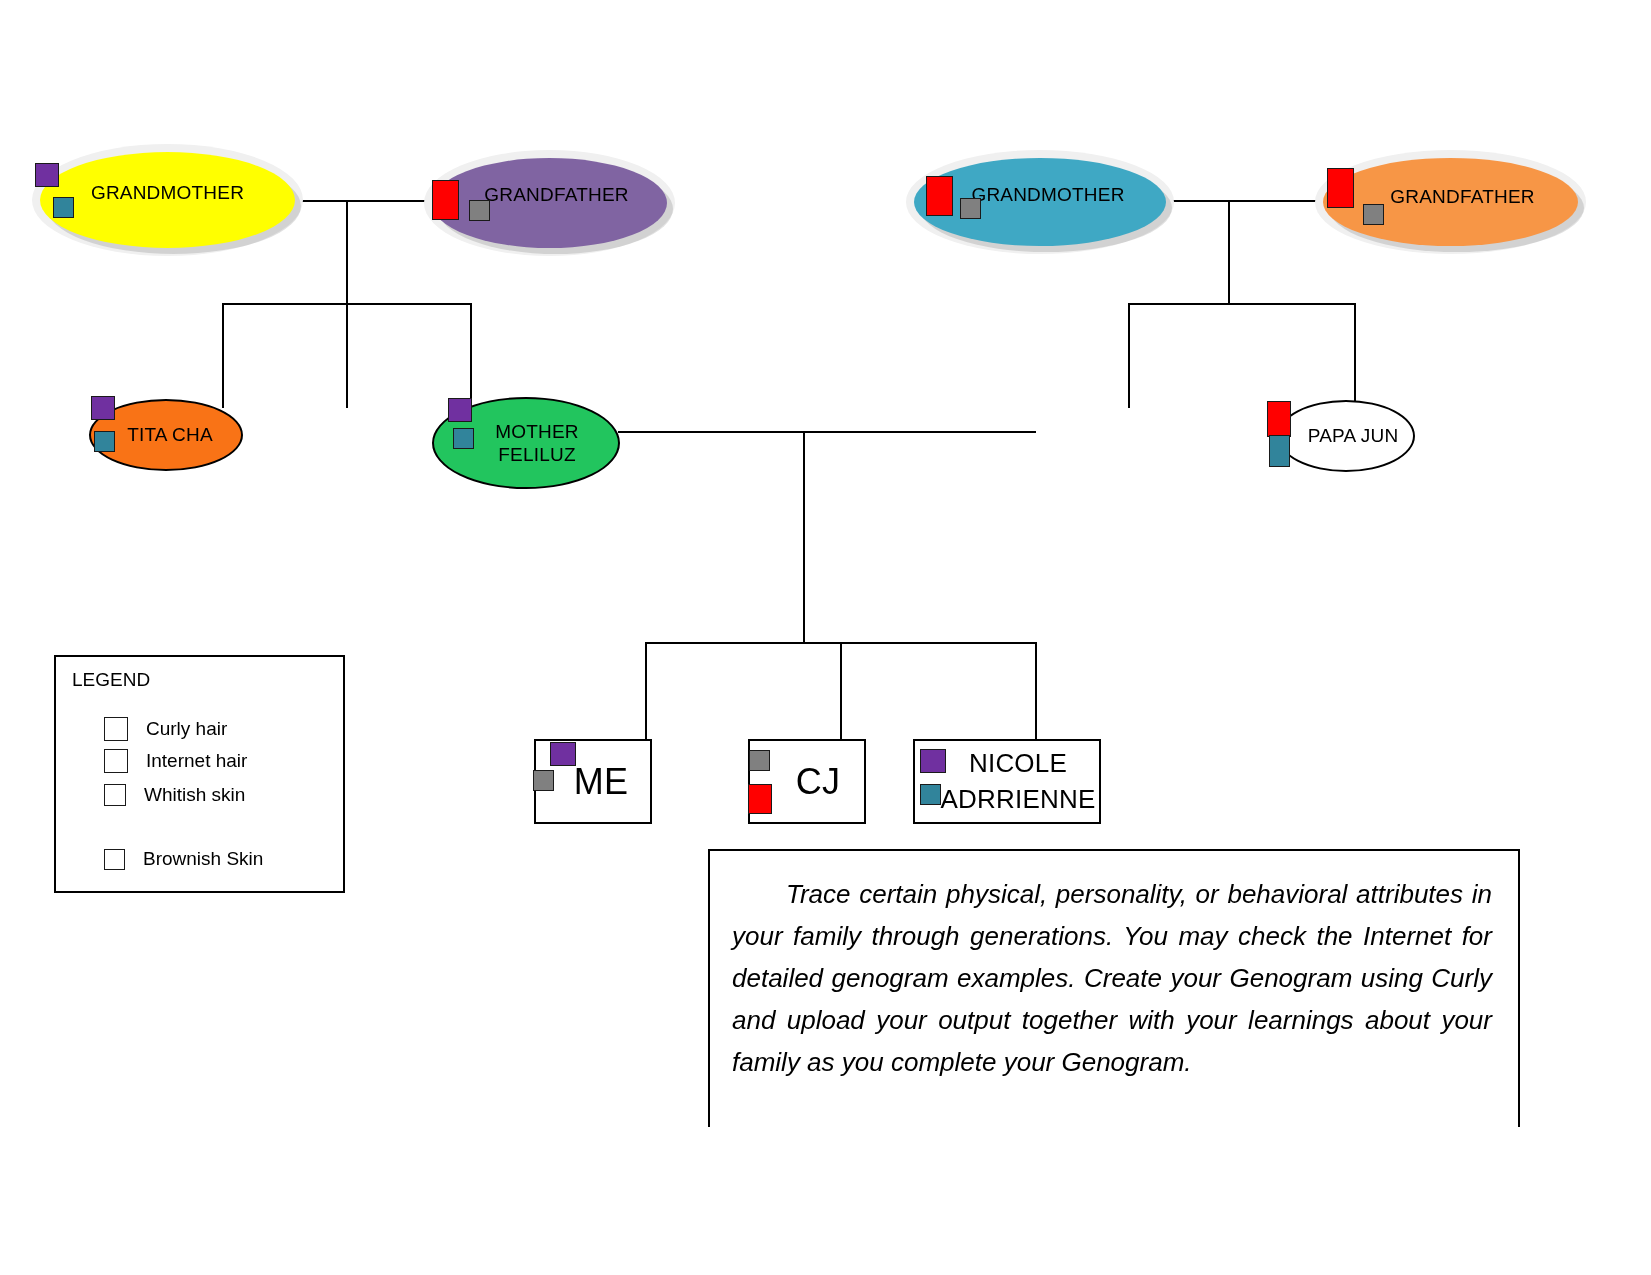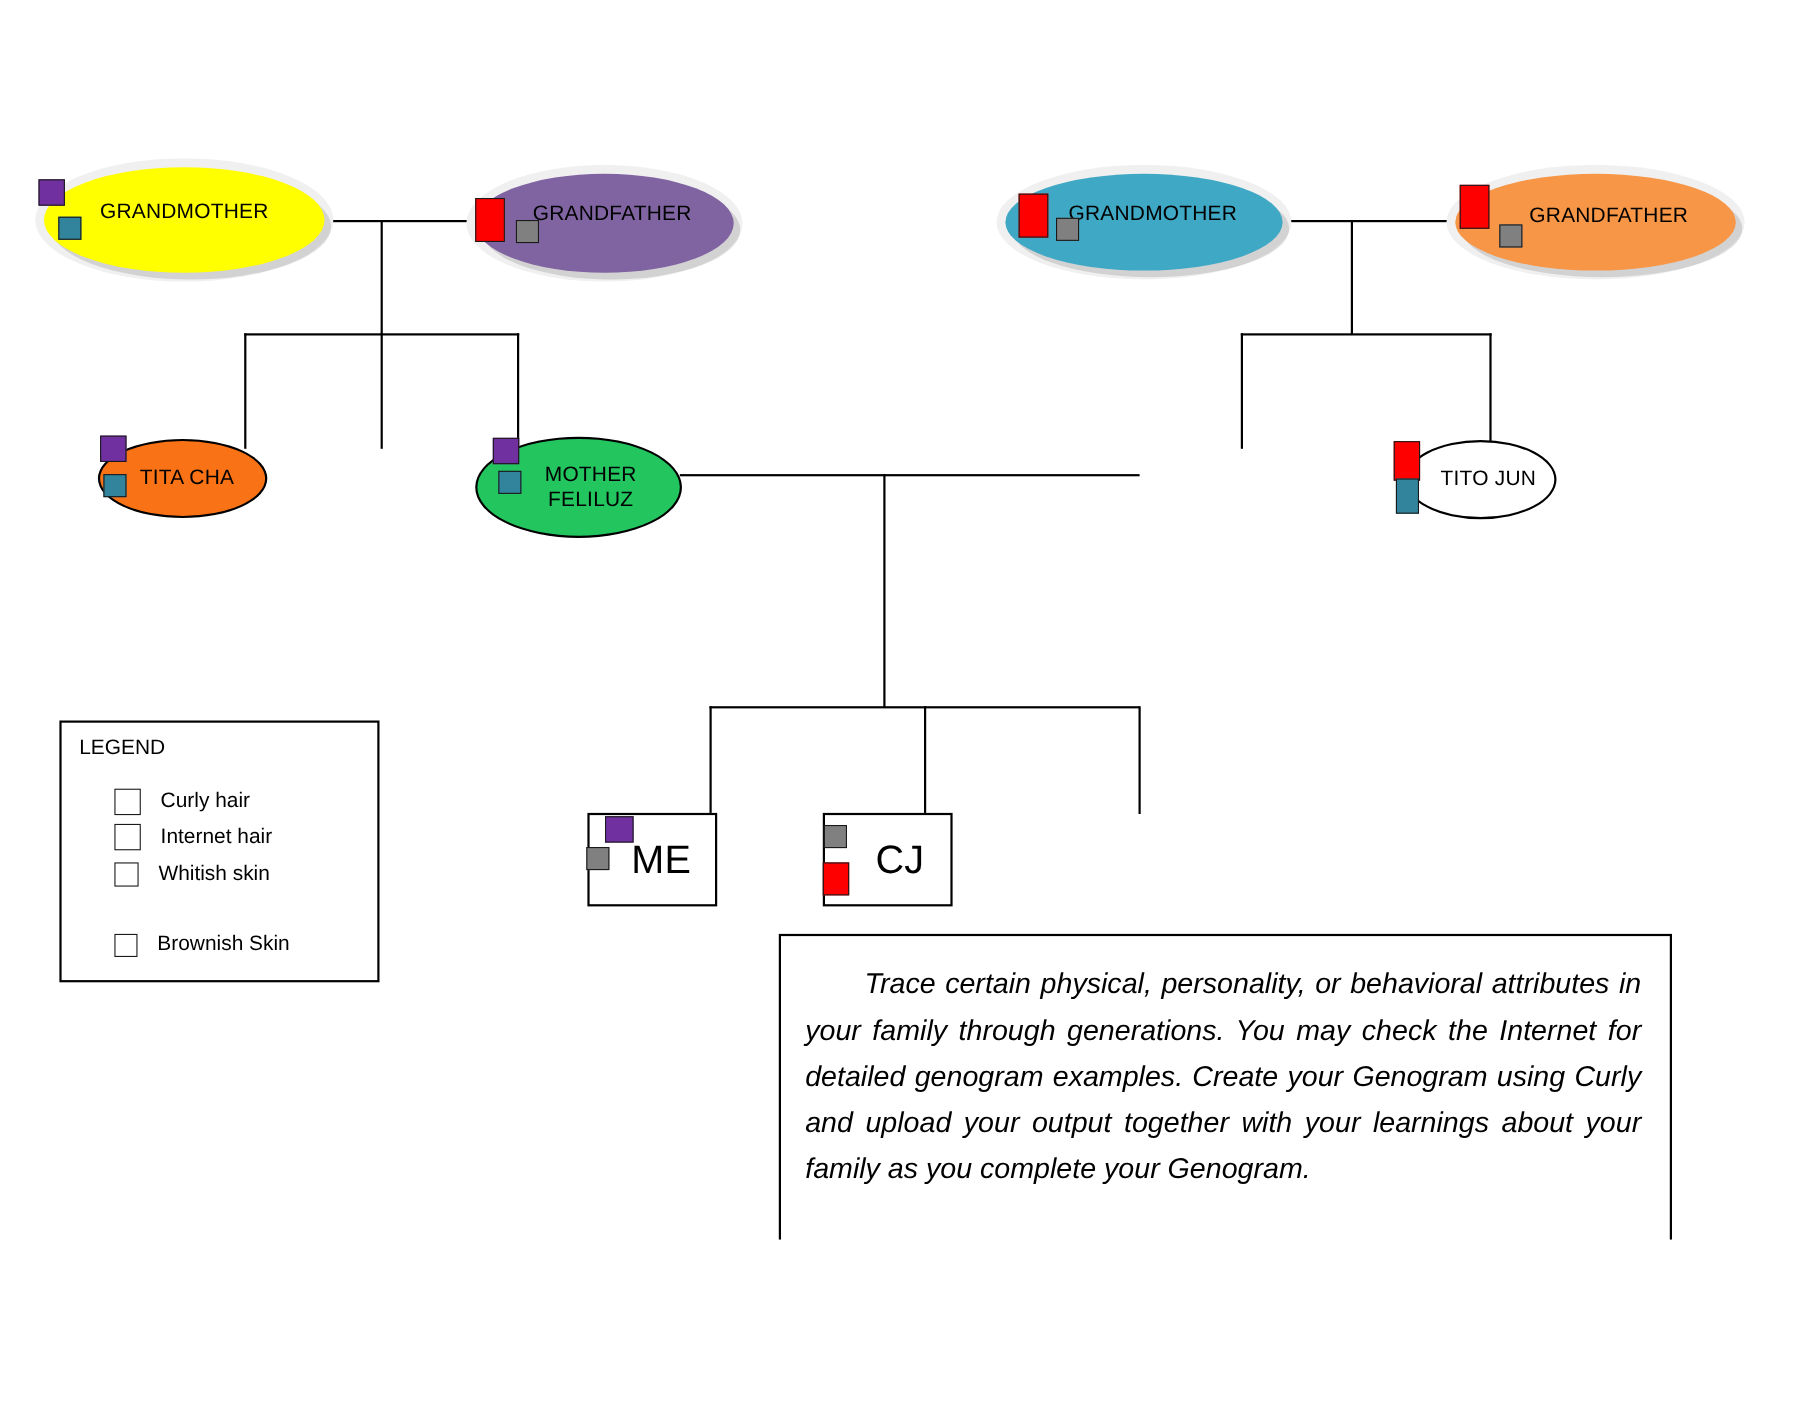--- a/index.html
+++ b/index.html
@@ -182,35 +182,43 @@
     <span class="node-label" style="font-size:19px; margin-left:22px;">
       <span>MOTHER</span><br>
       <span>FELILUZ</span>
     </span>
   </div>
 
 
   <div class="node ellipse" style="left:1277px; top:400px; width:138px; height:72px; background:#ffffff;">
     <span class="chip straight" style="left:-12px; top:-1px; width:22px; height:34px;"></span>
     <span class="chip whitish" style="left:-10px; top:33px; width:19px; height:30px;"></span>
-    <span class="node-label" style="font-size:19px; margin-left:14px;">TITO JUN</span>
+    <span class="node-label" style="font-size:19px; margin-left:14px;">PAPA JUN</span>
   </div>
 
   <div class="node rect" style="left:534px; top:739px; width:118px; height:85px;">
     <span class="chip curly" style="left:14px; top:1px; width:24px; height:22px;"></span>
     <span class="chip brownish" style="left:-3px; top:29px; width:19px; height:19px;"></span>
     <span class="node-label" style="font-size:36px; margin-left:16px;">ME</span>
   </div>
 
   <div class="node rect" style="left:748px; top:739px; width:118px; height:85px;">
     <span class="chip brownish" style="left:-1px; top:9px; width:19px; height:19px;"></span>
     <span class="chip straight" style="left:-2px; top:43px; width:22px; height:28px;"></span>
     <span class="node-label" style="font-size:36px; margin-left:22px;">CJ</span>
   </div>
 
+  <div class="node rect" style="left:913px; top:739px; width:188px; height:85px;">
+    <span class="chip curly" style="left:5px; top:8px; width:24px; height:22px;"></span>
+    <span class="chip whitish" style="left:5px; top:43px; width:19px; height:19px;"></span>
+    <span class="node-label" style="font-size:26px; margin-left:22px; line-height:1.35;">
+      <span>NICOLE</span><br>
+      <span>ADRRIENNE</span>
+    </span>
+  </div>
 
   <div id="legend" style="left:54px; top:655px; width:291px; height:238px;">
     <div class="legend-title">LEGEND</div>
 
     <div class="legend-row" style="top:60px;">
       <span class="legend-swatch curly"></span>
       <span class="legend-text">Curly hair</span>
     </div>
 
     <div class="legend-row" style="top:92px;">

